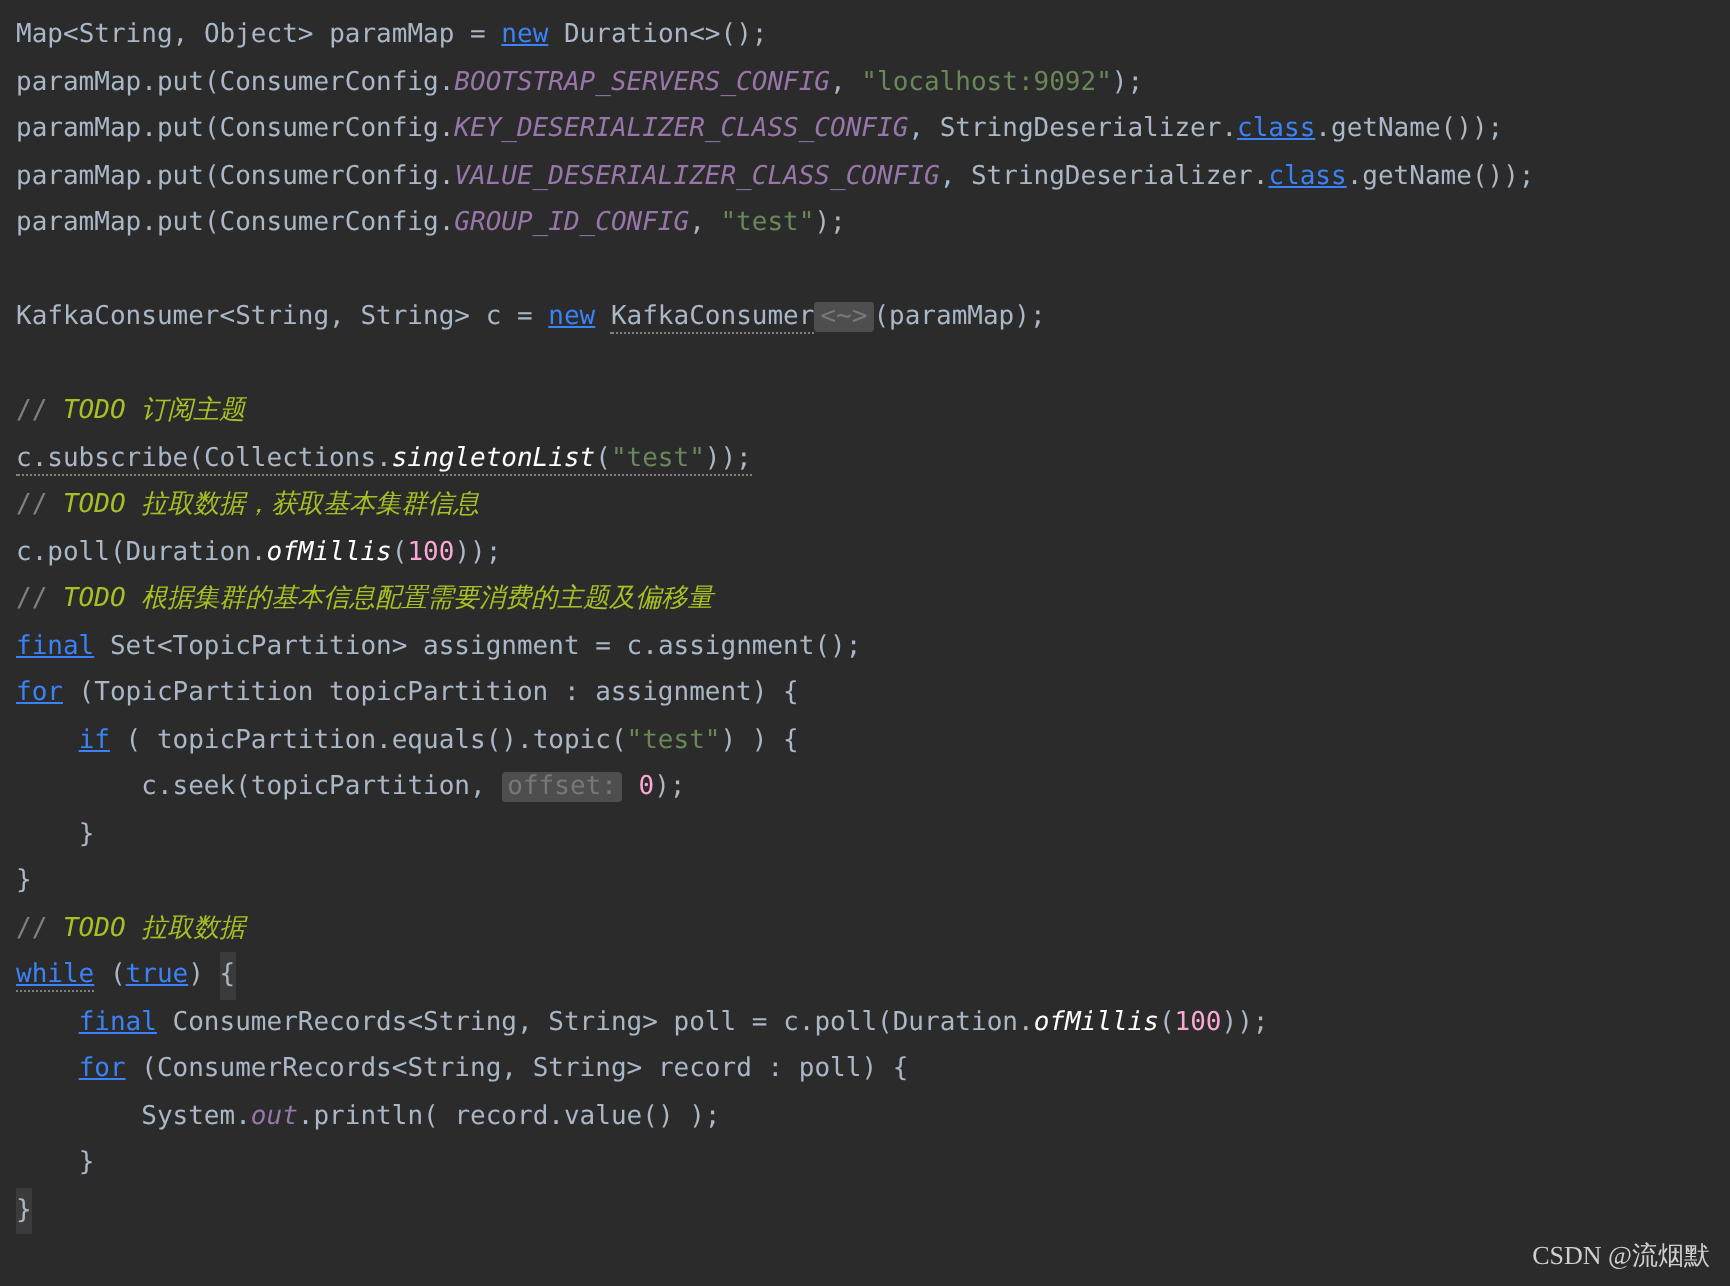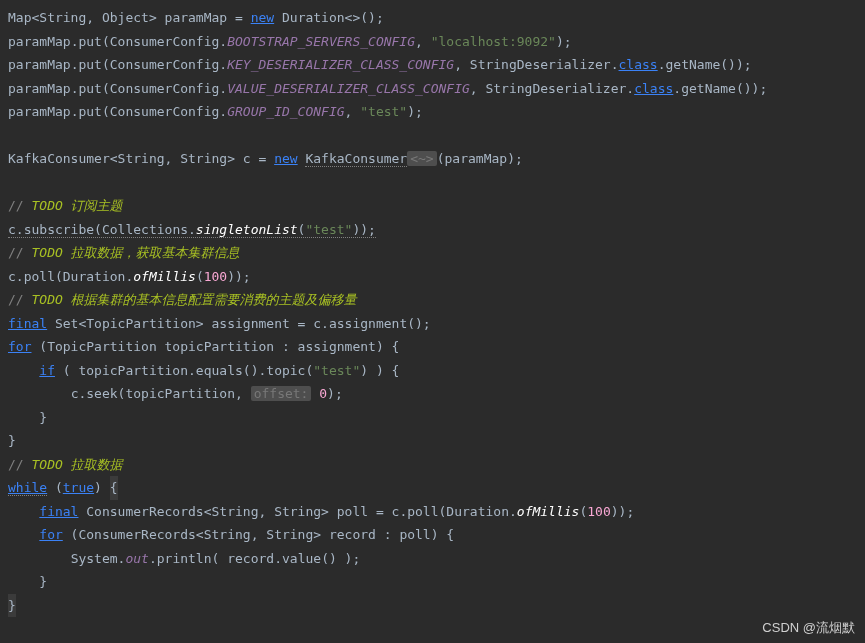--- a/index.html
+++ b/index.html
@@ -25,21 +25,21 @@
   .method-italic { color: #ffffff; font-style: italic; }
   .underline { border-bottom: 1px dotted #808080; }
   .hintbox { background: #4e4e4e; color: #787878; padding: 0 3px; border-radius: 2px; }
   .paramhint { color: #787878; font-style: normal; }
   .caret-bg { background: #3b3b3b; display:inline-block; }
   .watermark {
     position: absolute;
     bottom: 4px;
     right: 10px;
     color: #cfcfcf;
-    font-family: Liberation Sans, sans-serif;
+    font-family: Liberation Serif, serif;
     font-size: 13px;
   }
 </style>
 </head>
 <body>
 
 <pre class="code-area"><span><span>Map</span>&lt;<span>String</span>, <span>Object</span>&gt; <span>paramMap</span> = <span class="kw">new</span> <span>Duration</span><span>&lt;&gt;</span>();</span>
 <span><span>paramMap</span>.<span>put</span>(<span>ConsumerConfig</span>.<span class="field">BOOTSTRAP_SERVERS_CONFIG</span>, <span class="str">"localhost:9092"</span>);</span>
 <span><span>paramMap</span>.<span>put</span>(<span>ConsumerConfig</span>.<span class="field">KEY_DESERIALIZER_CLASS_CONFIG</span>, <span>StringDeserializer</span>.<span class="kw">class</span>.<span>getName</span>());</span>
 <span><span>paramMap</span>.<span>put</span>(<span>ConsumerConfig</span>.<span class="field">VALUE_DESERIALIZER_CLASS_CONFIG</span>, <span>StringDeserializer</span>.<span class="kw">class</span>.<span>getName</span>());</span>

